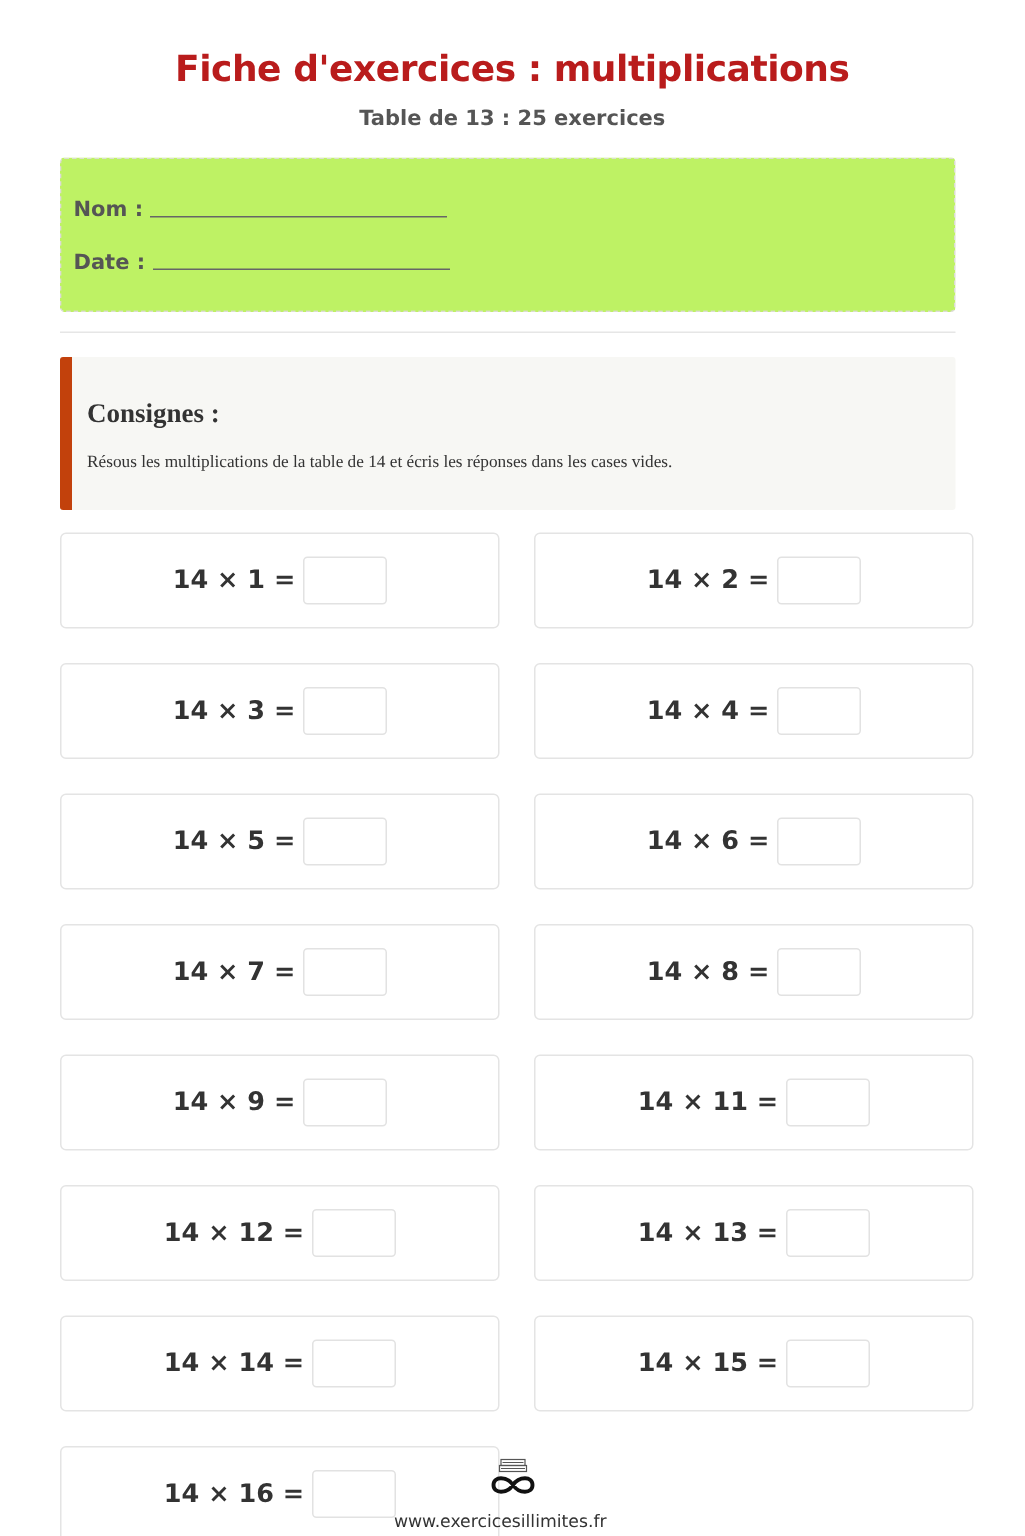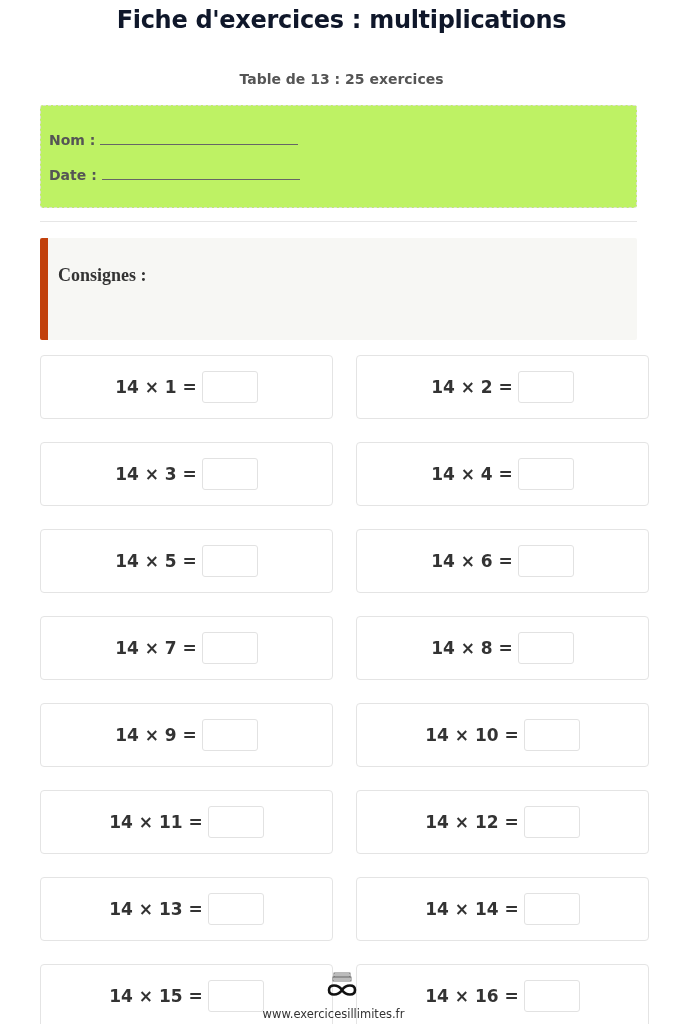--- a/index.html
+++ b/index.html
@@ -4,22 +4,22 @@
   <style>
     * { box-sizing: border-box; margin: 0; padding: 0; }
     html, body { width: 683px; height: 1024px; background: #ffffff; }
     body {
       font-family: "DejaVu Sans", "Liberation Sans", sans-serif;
       color: #333333;
       position: relative;
       overflow: hidden;
     }
     .title {
-      position: absolute; left: 0; right: 0; top: 6px;
-      text-align: center; font-size: 24px; font-weight: bold; color: #0f172a;
+      position: absolute; left: 0; right: 0; top: 32px;
+      text-align: center; font-size: 24px; font-weight: bold; color: #b91c1c;
       letter-spacing: -0.3px;
     }
     .subtitle {
       position: absolute; left: 0; right: 0; top: 71px;
       text-align: center; font-size: 14px; font-weight: bold; color: #555;
     }
     .id-box {
       position: absolute; left: 40px; top: 105px; width: 597px; height: 103px;
       background: #bef264; border: 1px dashed #dcdcd4; border-radius: 3px;
     }
@@ -80,20 +80,21 @@
   <div class="id-line" style="top:61px;">
     <span>Date :</span>
     <span class="blank"></span>
   </div>
 </div>
 
 <div class="separator"></div>
 
 <div class="instructions">
   <div class="heading">Consignes :</div>
+  <div class="text">Résous les multiplications de la table de 14 et écris les réponses dans les cases vides.</div>
 </div>
 
 <div class="grid">
   <div class="card">
       <span class="expr">14 × 1 =</span>
       <div class="answer"></div>
     </div>
   <div class="card">
       <span class="expr">14 × 2 =</span>
       <div class="answer"></div>
@@ -117,24 +118,20 @@
   <div class="card">
       <span class="expr">14 × 7 =</span>
       <div class="answer"></div>
     </div>
   <div class="card">
       <span class="expr">14 × 8 =</span>
       <div class="answer"></div>
     </div>
   <div class="card">
       <span class="expr">14 × 9 =</span>
-      <div class="answer"></div>
-    </div>
-  <div class="card">
-      <span class="expr">14 × 10 =</span>
       <div class="answer"></div>
     </div>
   <div class="card">
       <span class="expr">14 × 11 =</span>
       <div class="answer"></div>
     </div>
   <div class="card">
       <span class="expr">14 × 12 =</span>
       <div class="answer"></div>
     </div>

